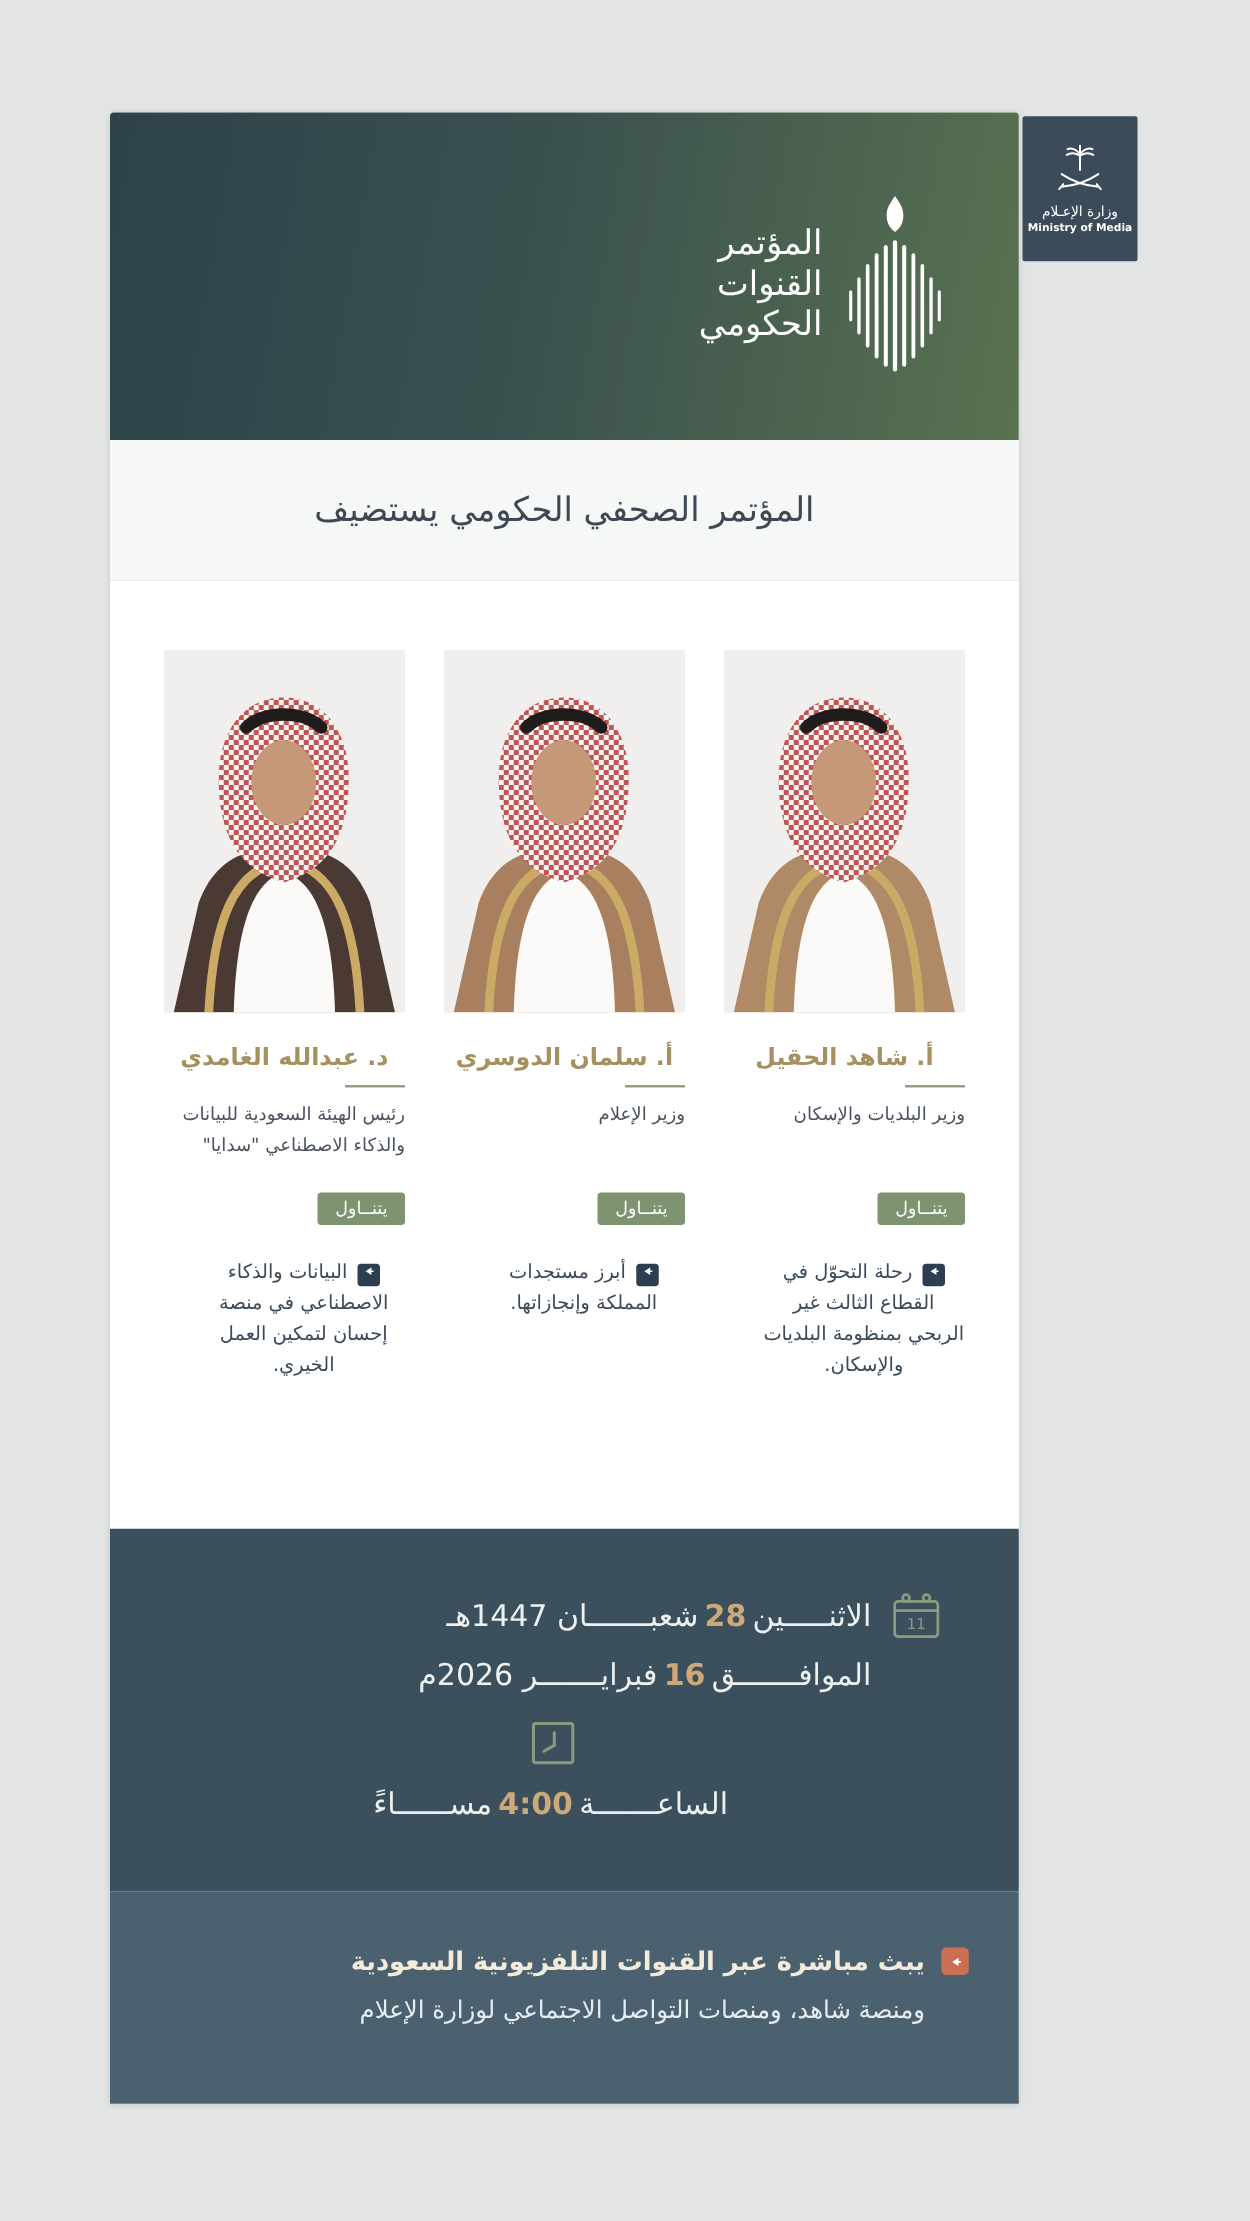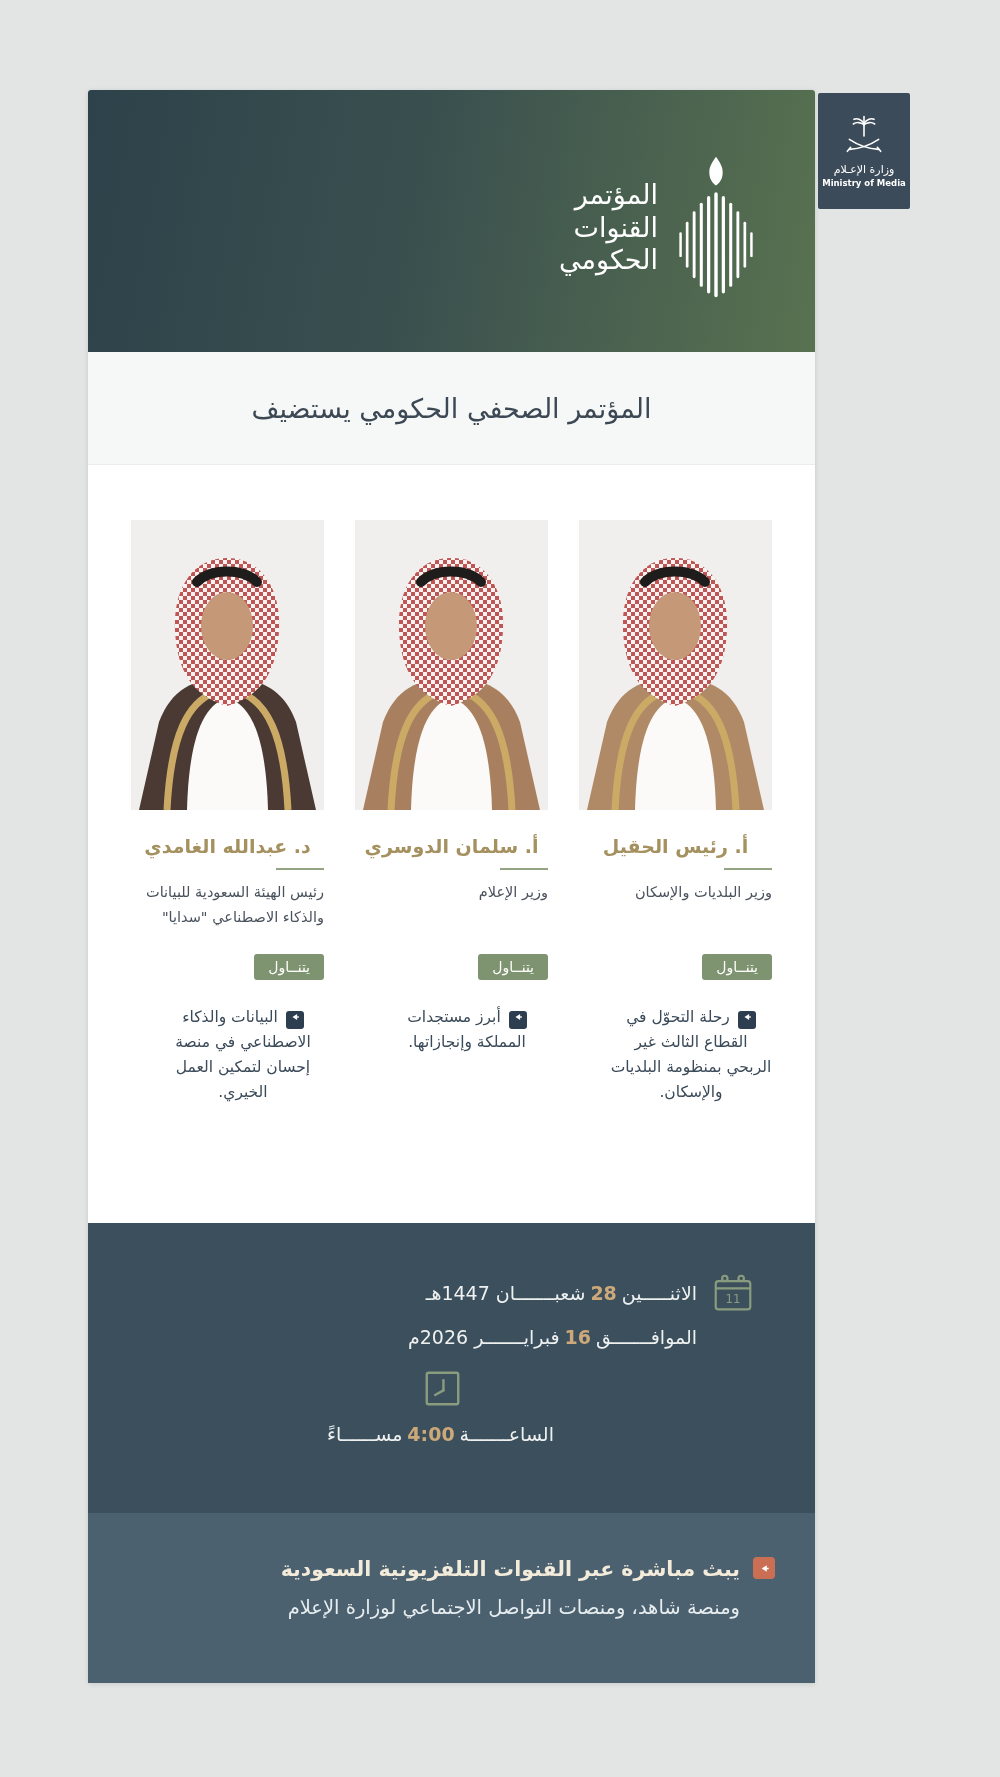--- a/index.html
+++ b/index.html
@@ -80,29 +80,29 @@
   }
   .bullet-icon svg{vertical-align:2px;}
   
   .schedule{
     background:#3c4f5d;height:290px;box-sizing:border-box;
     padding:50px 62px 0 40px;direction:rtl;color:#eef1f0;
   }
   .sched-row{display:flex;align-items:center;gap:16px;margin-bottom:13px;}
   .sched-row.time{margin-top:22px;flex-direction:column;}
   .icon-cell{width:40px;flex:none;display:flex;justify-content:flex-start;}
-  .sched-text{font-size:19px;font-weight:500;direction:rtl;}
+  .sched-text{font-size:24px;font-weight:500;direction:rtl;}
   .sched-num{color:#cda97a;font-weight:bold;padding:0 5px;}
   
   .broadcast{
     background:#4c6170;height:170px;box-sizing:border-box;
     padding:44px 40px 0;direction:rtl;color:#e7edef;
   }
   .bc-row1{
-    display:flex;gap:13px;
+    display:flex;align-items:center;gap:13px;
     font-size:20.5px;font-weight:bold;color:#f3ecda;direction:rtl;
   }
   .bc-icon{
     width:22px;height:22px;background:#cb6f54;border-radius:4px;flex:none;
     display:flex;align-items:center;justify-content:center;
   }
   .bc-row2{margin-top:15px;font-size:19.5px;padding-right:35px;}
 </style>
 </head>
 <body>
@@ -175,21 +175,21 @@
               </defs>
             <path d="M8 290 L28 202 C40 170 62 158 96 158 C131 158 153 170 165 202 L185 290 Z" fill="#b08a66"></path>
             <path d="M56 290 C58 214 74 184 96 178 C119 184 135 214 137 290 Z" fill="#fbfaf8"></path>
             <path d="M36 290 C40 212 58 182 84 172" fill="none" stroke="#cbaa66" stroke-width="7"></path>
             <path d="M157 290 C153 212 135 182 109 172" fill="none" stroke="#cbaa66" stroke-width="7"></path>
             <path d="M96 38 C130 38 150 68 148 110 C146 152 130 176 96 186 C62 176 46 152 44 110 C42 68 62 38 96 38 Z" fill="url(#chk1)"></path>
             <ellipse cx="96" cy="106" rx="26" ry="34" fill="#c59878"></ellipse>
             <path d="M66 62 C80 48 112 48 126 62" fill="none" stroke="#1f1d1c" stroke-width="10" stroke-linecap="round"></path>
           </svg>
         </div>
-        <div class="name">أ. رئيس الحقيل</div>
+        <div class="name">أ. شاهد الحقيل</div>
         <div class="rule"></div>
         <div class="role">وزير البلديات والإسكان</div>
         <div class="badge-row"><span class="topic-badge">يتنــاول</span></div>
         <div class="bullet"><span class="bullet-icon"><svg width="12" height="12" viewBox="0 0 14 14">
                 <path d="M9.5 3.5 L4 7 L9.5 10.5 Z" fill="#ffffff"></path>
                 <path d="M9 7 H11.5" stroke="#ffffff" stroke-width="1.6"></path>
               </svg></span><span>رحلة التحوّل في القطاع الثالث غير الربحي بمنظومة البلديات والإسكان.</span></div>
       </div>
 
       <div class="col">

